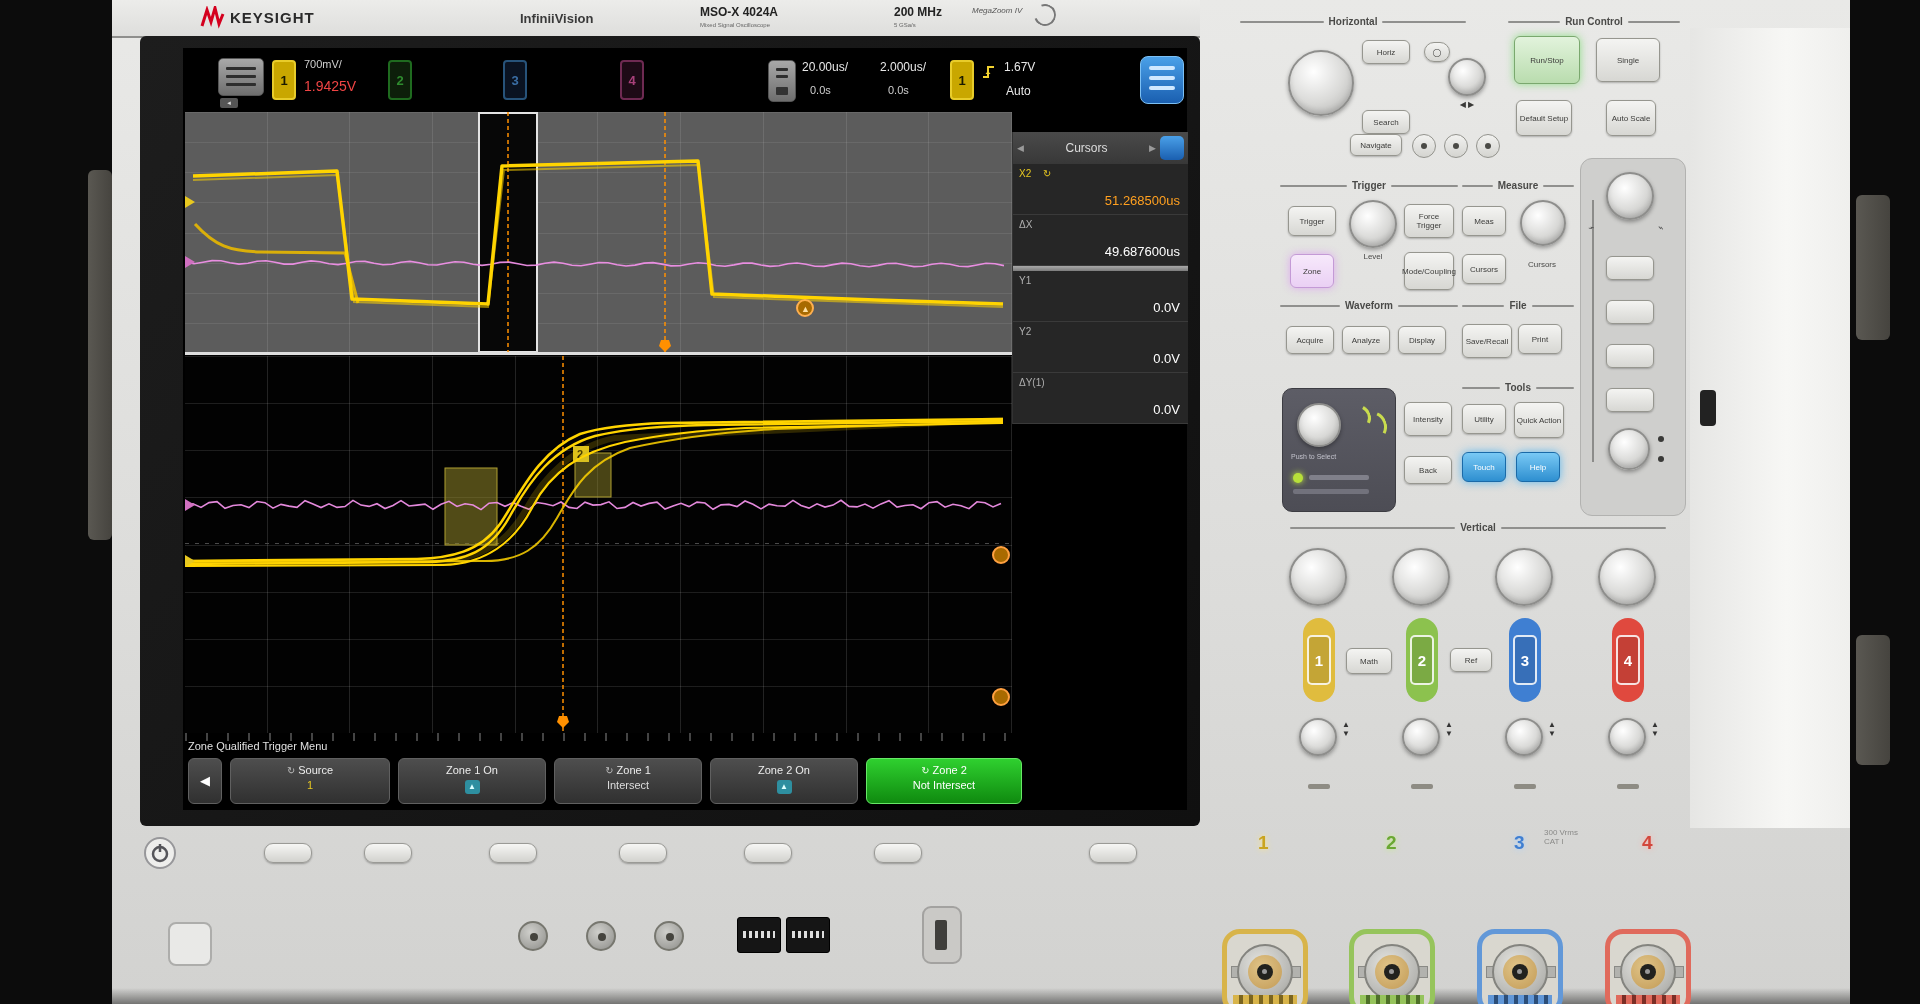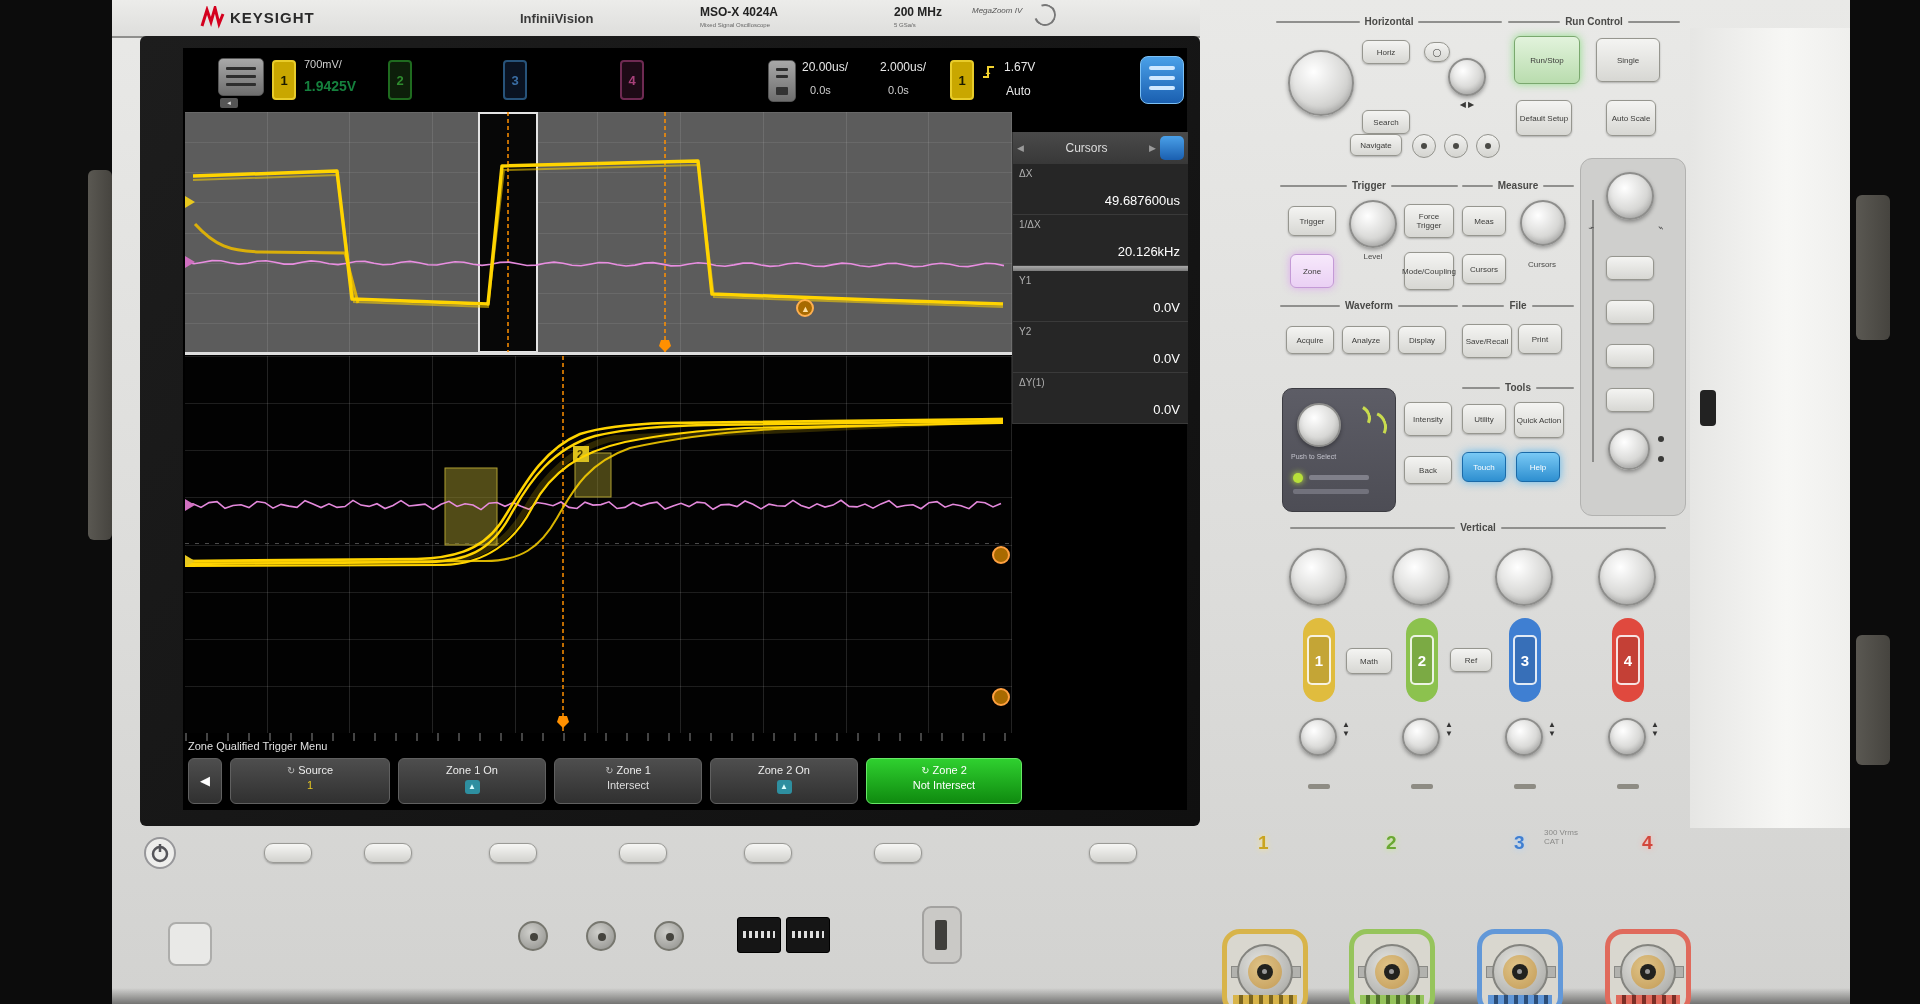--- a/index.html
+++ b/index.html
@@ -17,21 +17,21 @@
   .hmodel{font-weight:bold;color:#222;font-size:12px;line-height:11px;}
   .hsub{font-size:6px;color:#666;font-weight:normal;}
   .hbadge{font-style:italic;color:#555;font-size:8px;}
   
   #bezel{left:140px;top:36px;width:1060px;height:790px;background:linear-gradient(135deg,#1d1d1d,#101010);border-radius:6px;}
   #lcd{left:183px;top:48px;width:1004px;height:762px;background:#000;}
   .chb{width:24px;height:40px;border-radius:4px;border:2px solid;display:flex;align-items:center;justify-content:center;
        font-size:13px;font-weight:bold;box-sizing:border-box;}
   .sbtxt{color:#e8e8e8;font-size:12px;}
   .sbtxt2{color:#cfcfcf;font-size:11px;}
-  .sbbig{color:#15803d;font-size:14px;font-weight:bold;}
+  .sbbig{color:#ef4444;font-size:14px;font-weight:normal;}
   .grayicon{background:linear-gradient(#a8a8a8,#6e6e6e);border:1px solid #555;border-radius:5px;}
   .gbars{position:absolute;left:7px;right:7px;height:3px;background:#2e2e2e;border-radius:1px;}
   
   #topwin{left:185px;top:112px;width:827px;height:241px;background:#5c5c5c;
     background-image:repeating-linear-gradient(90deg,transparent 0 81.7px,rgba(255,255,255,.10) 81.7px 82.7px),
                      repeating-linear-gradient(0deg,transparent 0 29.1px,rgba(255,255,255,.08) 29.1px 30.1px);}
   #botwin{left:185px;top:356px;width:827px;height:377px;background:#020202;
     background-image:repeating-linear-gradient(90deg,transparent 0 81.7px,rgba(255,255,255,.13) 81.7px 82.7px),
                      repeating-linear-gradient(0deg,transparent 0 46.1px,rgba(255,255,255,.11) 46.1px 47.1px);}
   #divider{left:185px;top:352px;width:827px;height:3px;background:#dedede;}
@@ -217,26 +217,27 @@
   <div class="abs" id="ruler"></div>
 
   <div class="abs" id="cpanel">
     <div id="cphead">
       <span style="color:#999;font-size:9px;">◀</span>
       <span style="flex:1;text-align:center;">Cursors</span>
       <span style="color:#999;font-size:9px;margin-right:4px;">▶</span>
       <span style="width:24px;height:24px;border-radius:5px;background:linear-gradient(#4aa0e8,#1a5fb0);display:inline-block;"></span>
     </div>
     <div class="crow">
+      <span class="crlab" style="color:#e8c820;">X2</span>
+      <span class="knobico abs" style="left:30px;top:4px;color:#e8c820;">↻</span>
+      <span class="crval" style="color:#ffa020;">51.268500us</span>
+    </div>
+    <div class="crow">
       <span class="crlab">ΔX</span>
         <span class="crval">49.687600us</span>
-    </div>
-    <div class="crow">
-      <span class="crlab">1/ΔX</span>
-        <span class="crval">20.126kHz</span>
     </div>
     <div class="sep"></div>
     <div class="crow">
       <span class="crlab">Y1</span>
         <span class="crval">0.0V</span>
     </div>
     <div class="crow">
       <span class="crlab">Y2</span>
         <span class="crval">0.0V</span>
     </div>
@@ -260,21 +261,21 @@
     <span class="v">Intersect</span>
   </div>
   <div class="mbtn" style="left:710px;width:148px;">
     <span>Zone 2 On</span><span class="v"><span class="tglico">▲</span></span>
   </div>
   <div class="mbtn mgreen" style="left:866px;width:156px;">
     <span class="knobico" style="color:#eaffea;">↻</span><span>Zone 2</span>
     <span class="v" style="color:#fff;">Not Intersect</span>
   </div>
 
-  <div class="abs sect" style="left:1276px;top:16px;width:226px;justify-content:flex-end;">
+  <div class="abs sect" style="left:1240px;top:16px;width:226px;justify-content:flex-end;">
     <div class="ln"></div>
       <span class="lb">Horizontal</span>
       <div class="ln"></div>
   </div>
   <div class="abs knob" style="left:1288px;top:50px;width:66px;height:66px;"></div>
   <div class="pbtn" style="left:1362px;top:40px;width:48px;height:24px;">
       <span>Horiz</span>
     </div>
   <div class="pbtn" style="left:1424px;top:42px;width:26px;height:20px;border-radius:10px;">◯</div>
   <div class="pbtn" style="left:1362px;top:90px;width:48px;height:24px;margin-top:20px;">

